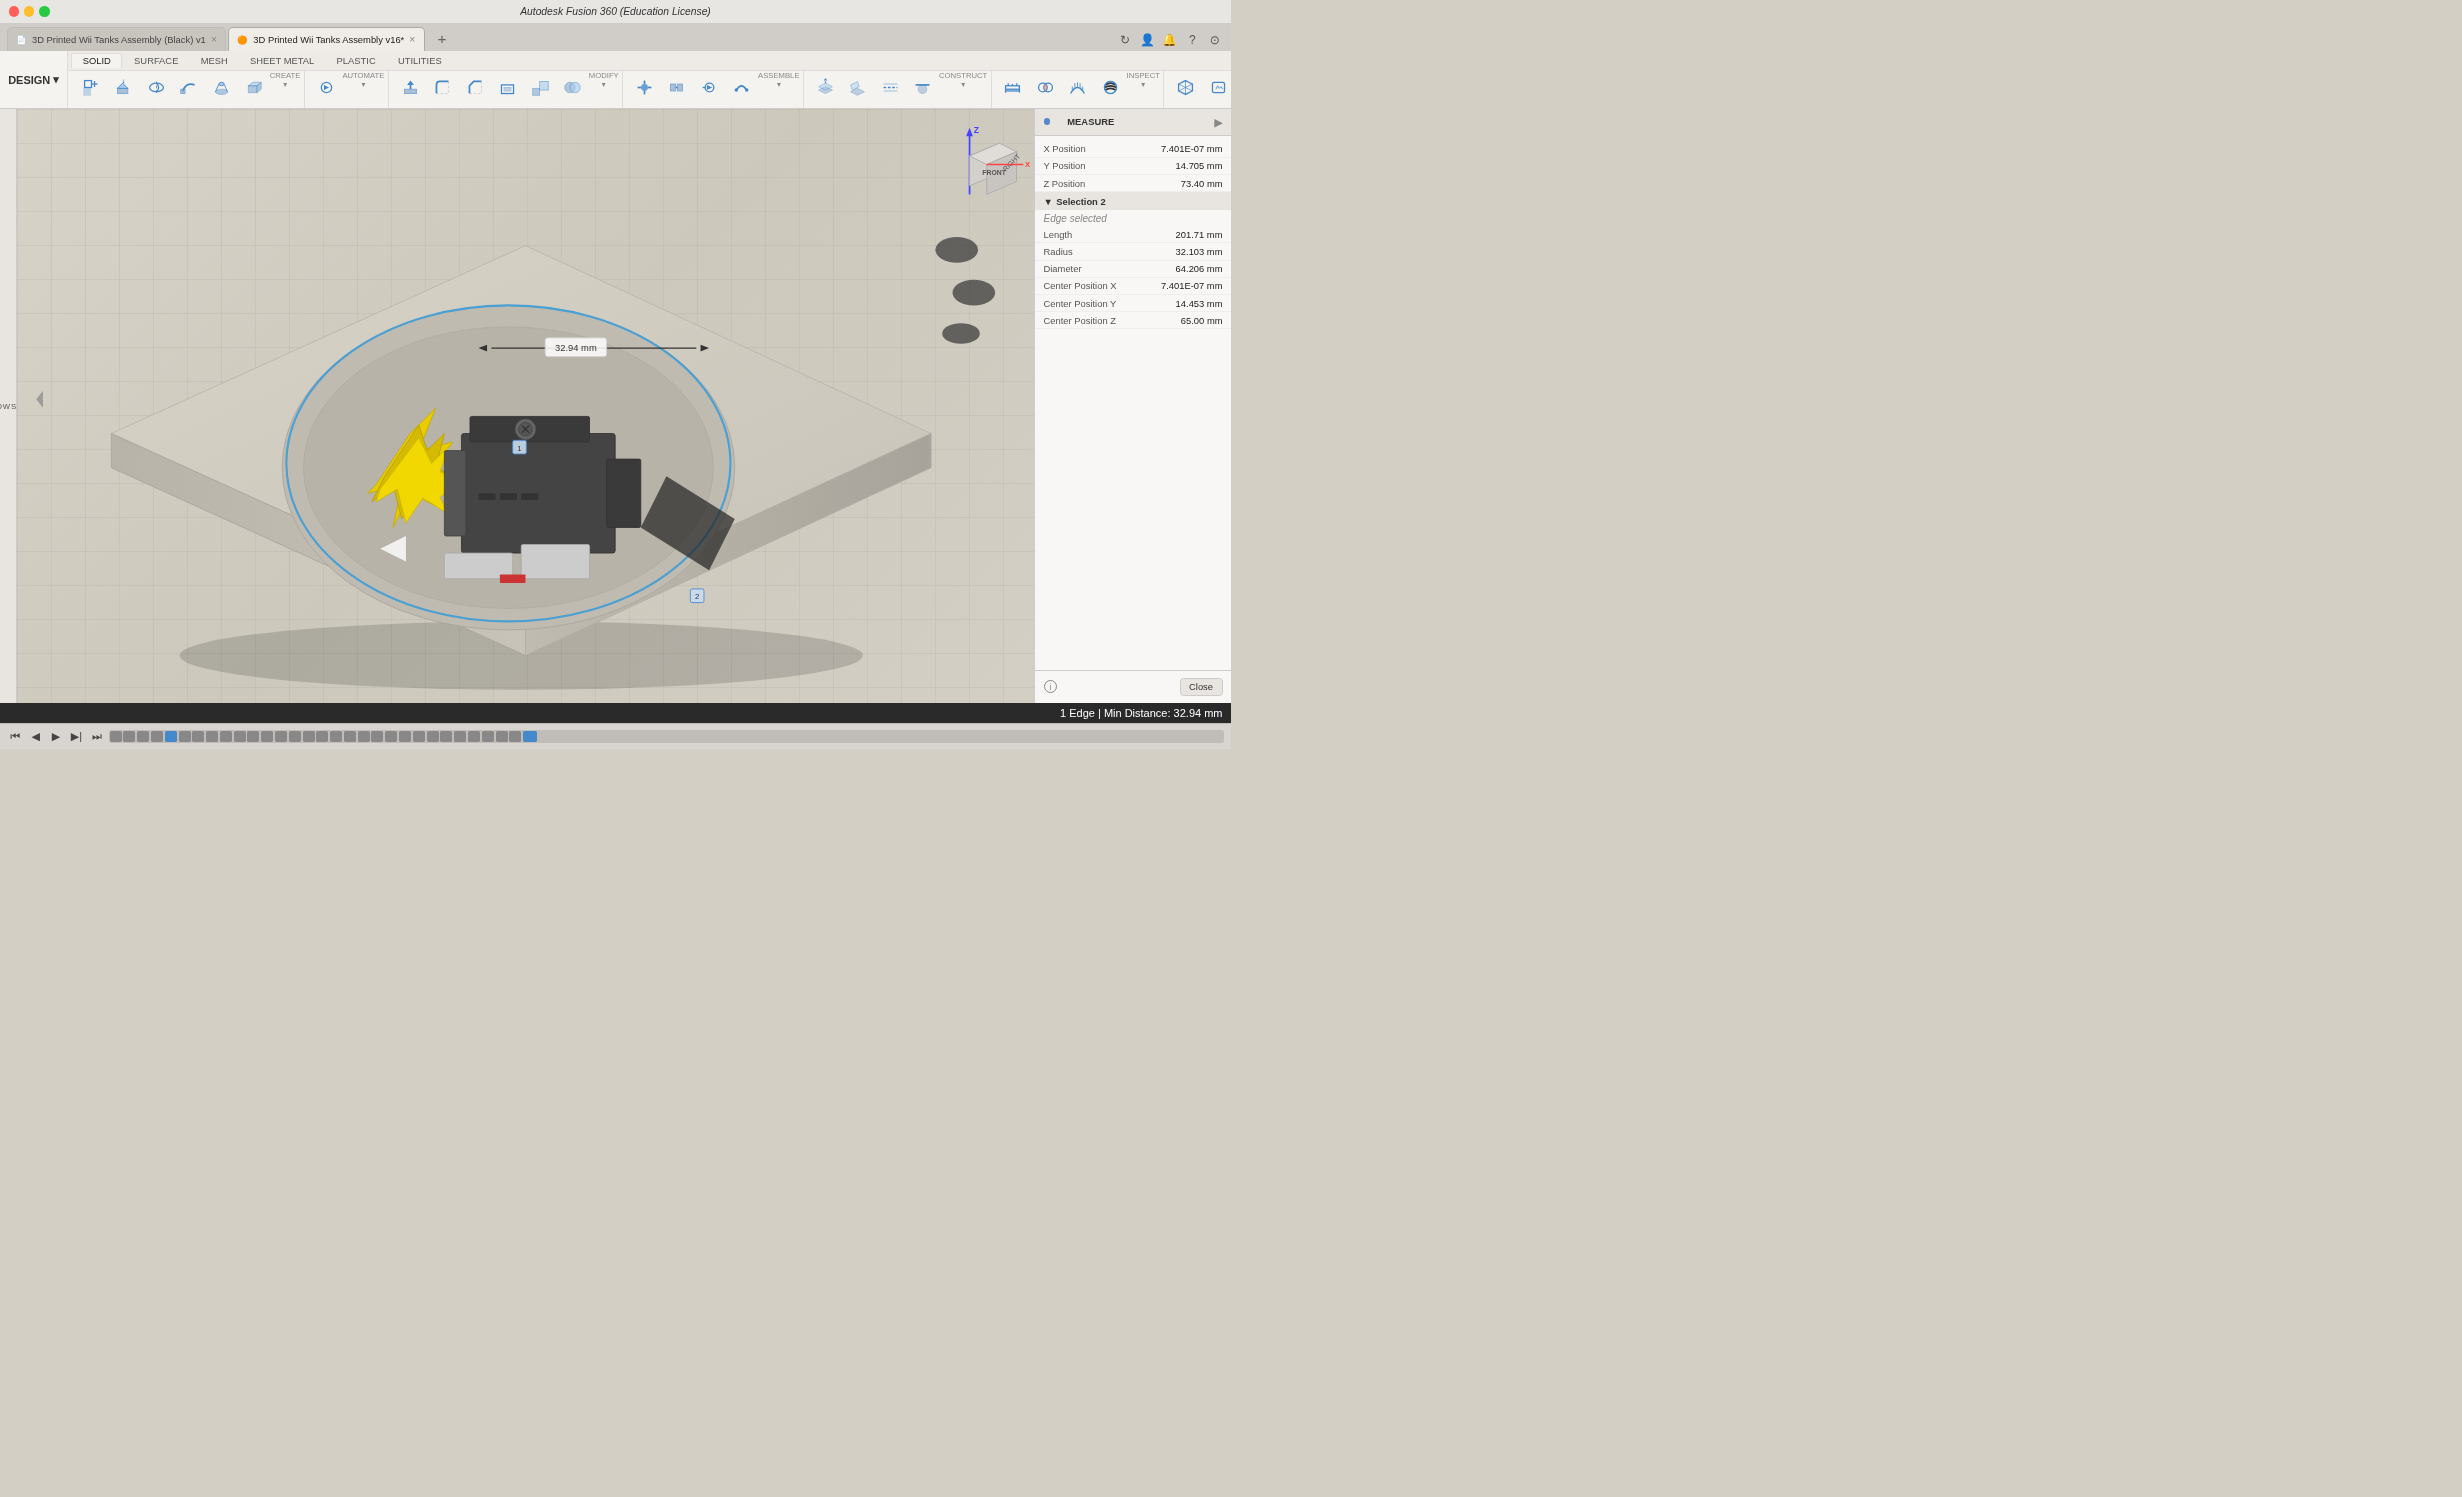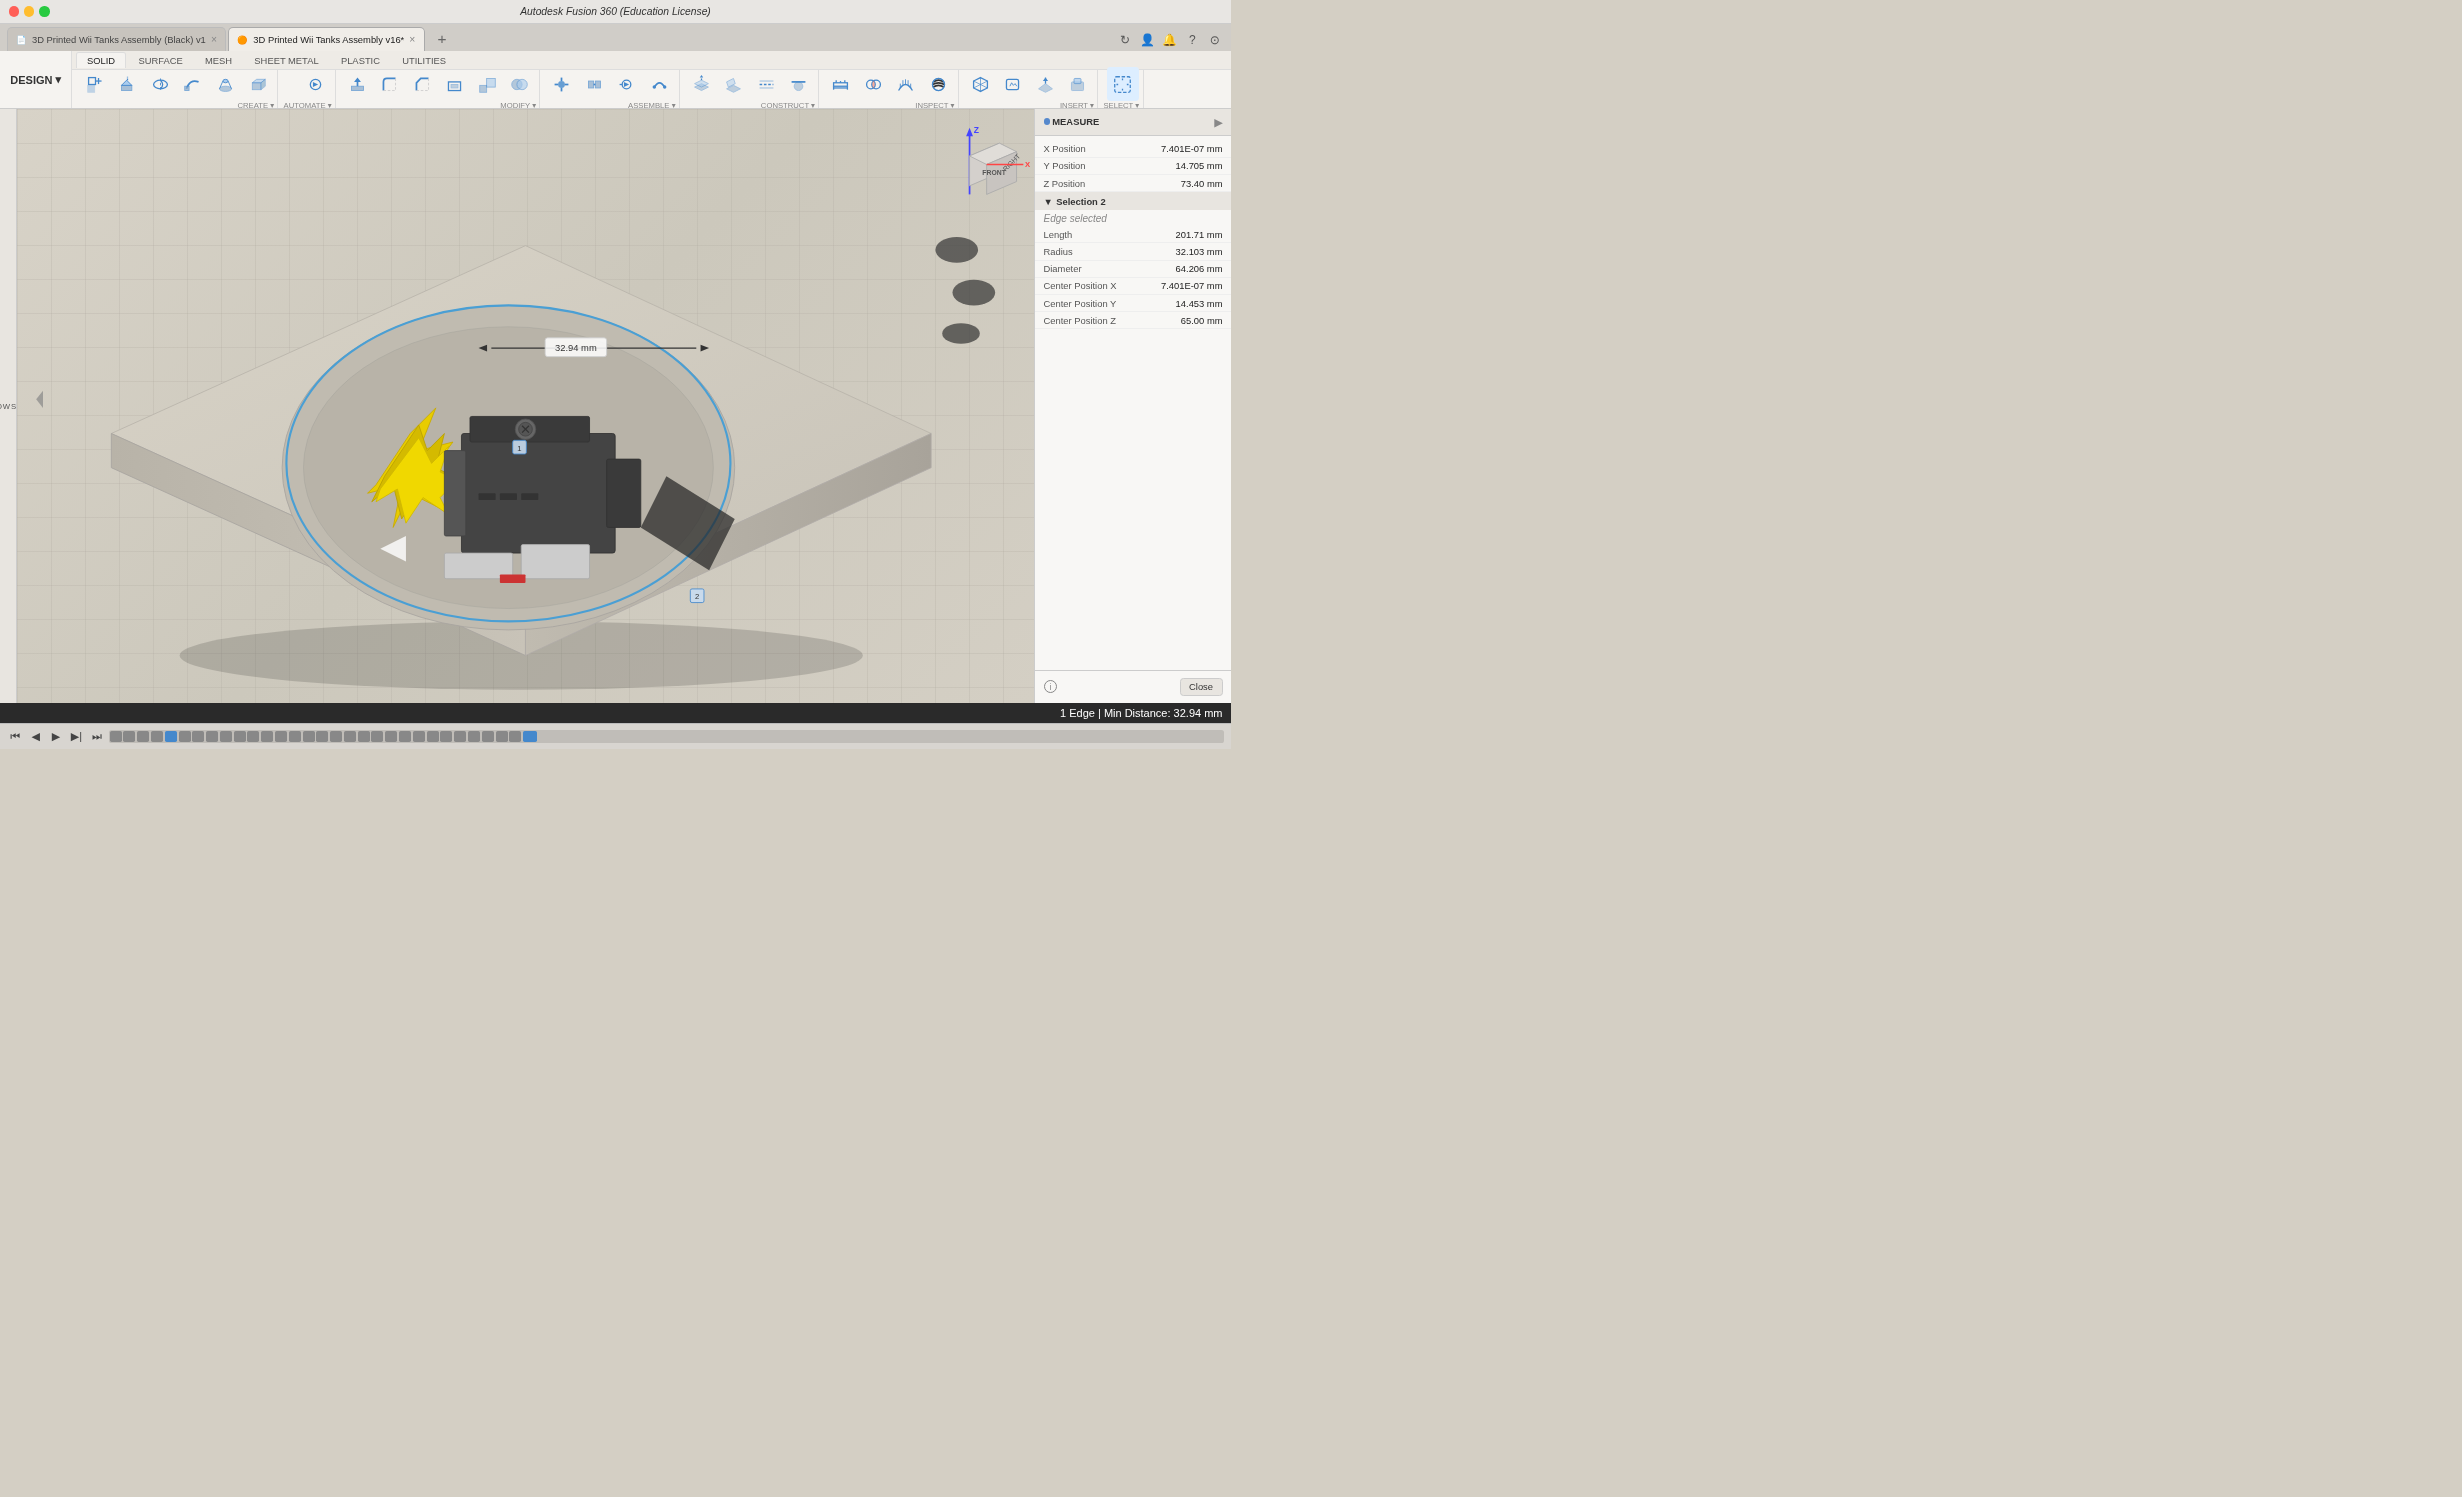--- a/index.html
+++ b/index.html
@@ -194,22 +194,22 @@
       color: #888;
       text-align: center;
       padding-bottom: 0.9px;
     }
     .tb-group-tools {
       display: flex;
       align-items: center;
     }
     .tb-group-with-label {
       display: flex;
-      flex-direction: column;
-      align-items: flex-end;
+      flex-direction: row;
+      align-items: flex-start;
       padding: 0 3.4px;
       border-right: 0.9px solid #ddd;
       height: 100%;
       justify-content: center;
     }
 
     
     #main {
       width: 100%;
       height: calc(749px - 24px - 27px - 58px - 20.5px - 26px);
@@ -258,21 +258,21 @@
       border-left: 0.9px solid #ccc;
       display: flex;
       flex-direction: column;
       font-size: 9.4px;
     }
     #measure-header {
       background: #e8e5e0;
       padding: 6.8px 8.5px;
       display: flex;
       align-items: center;
-      gap: 2px;
+      gap: 17px;
       border-bottom: 0.9px solid #ccc;
       font-weight: 600;
       color: #333;
       font-size: 9.4px;
     }
     .measure-dot {
       width: 6.8px; height: 6.8px;
       border-radius: 50%;
       background: #5588cc;
     }

